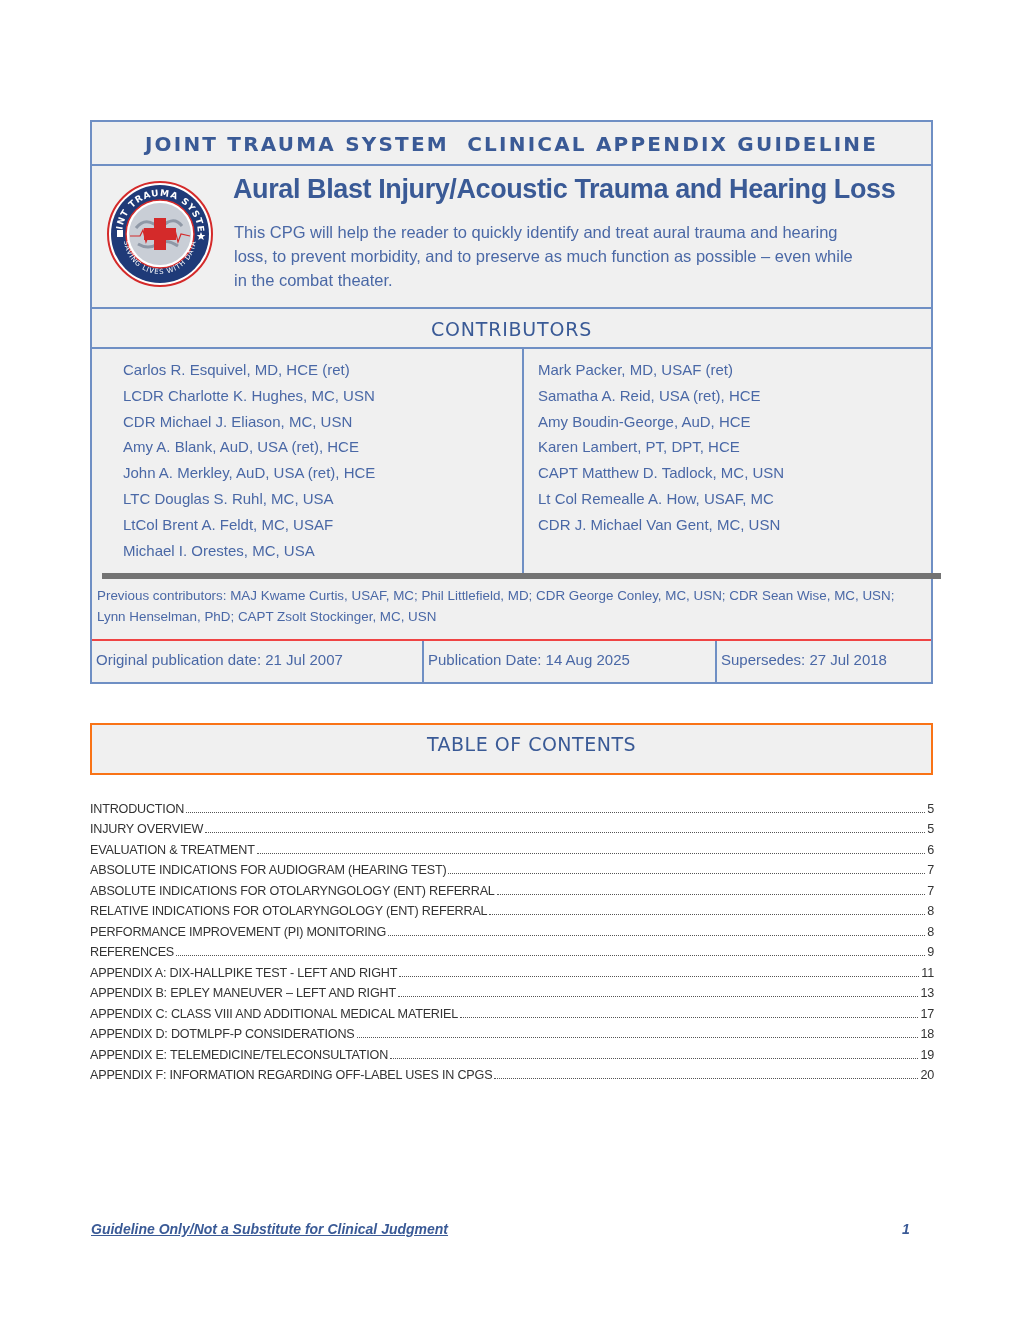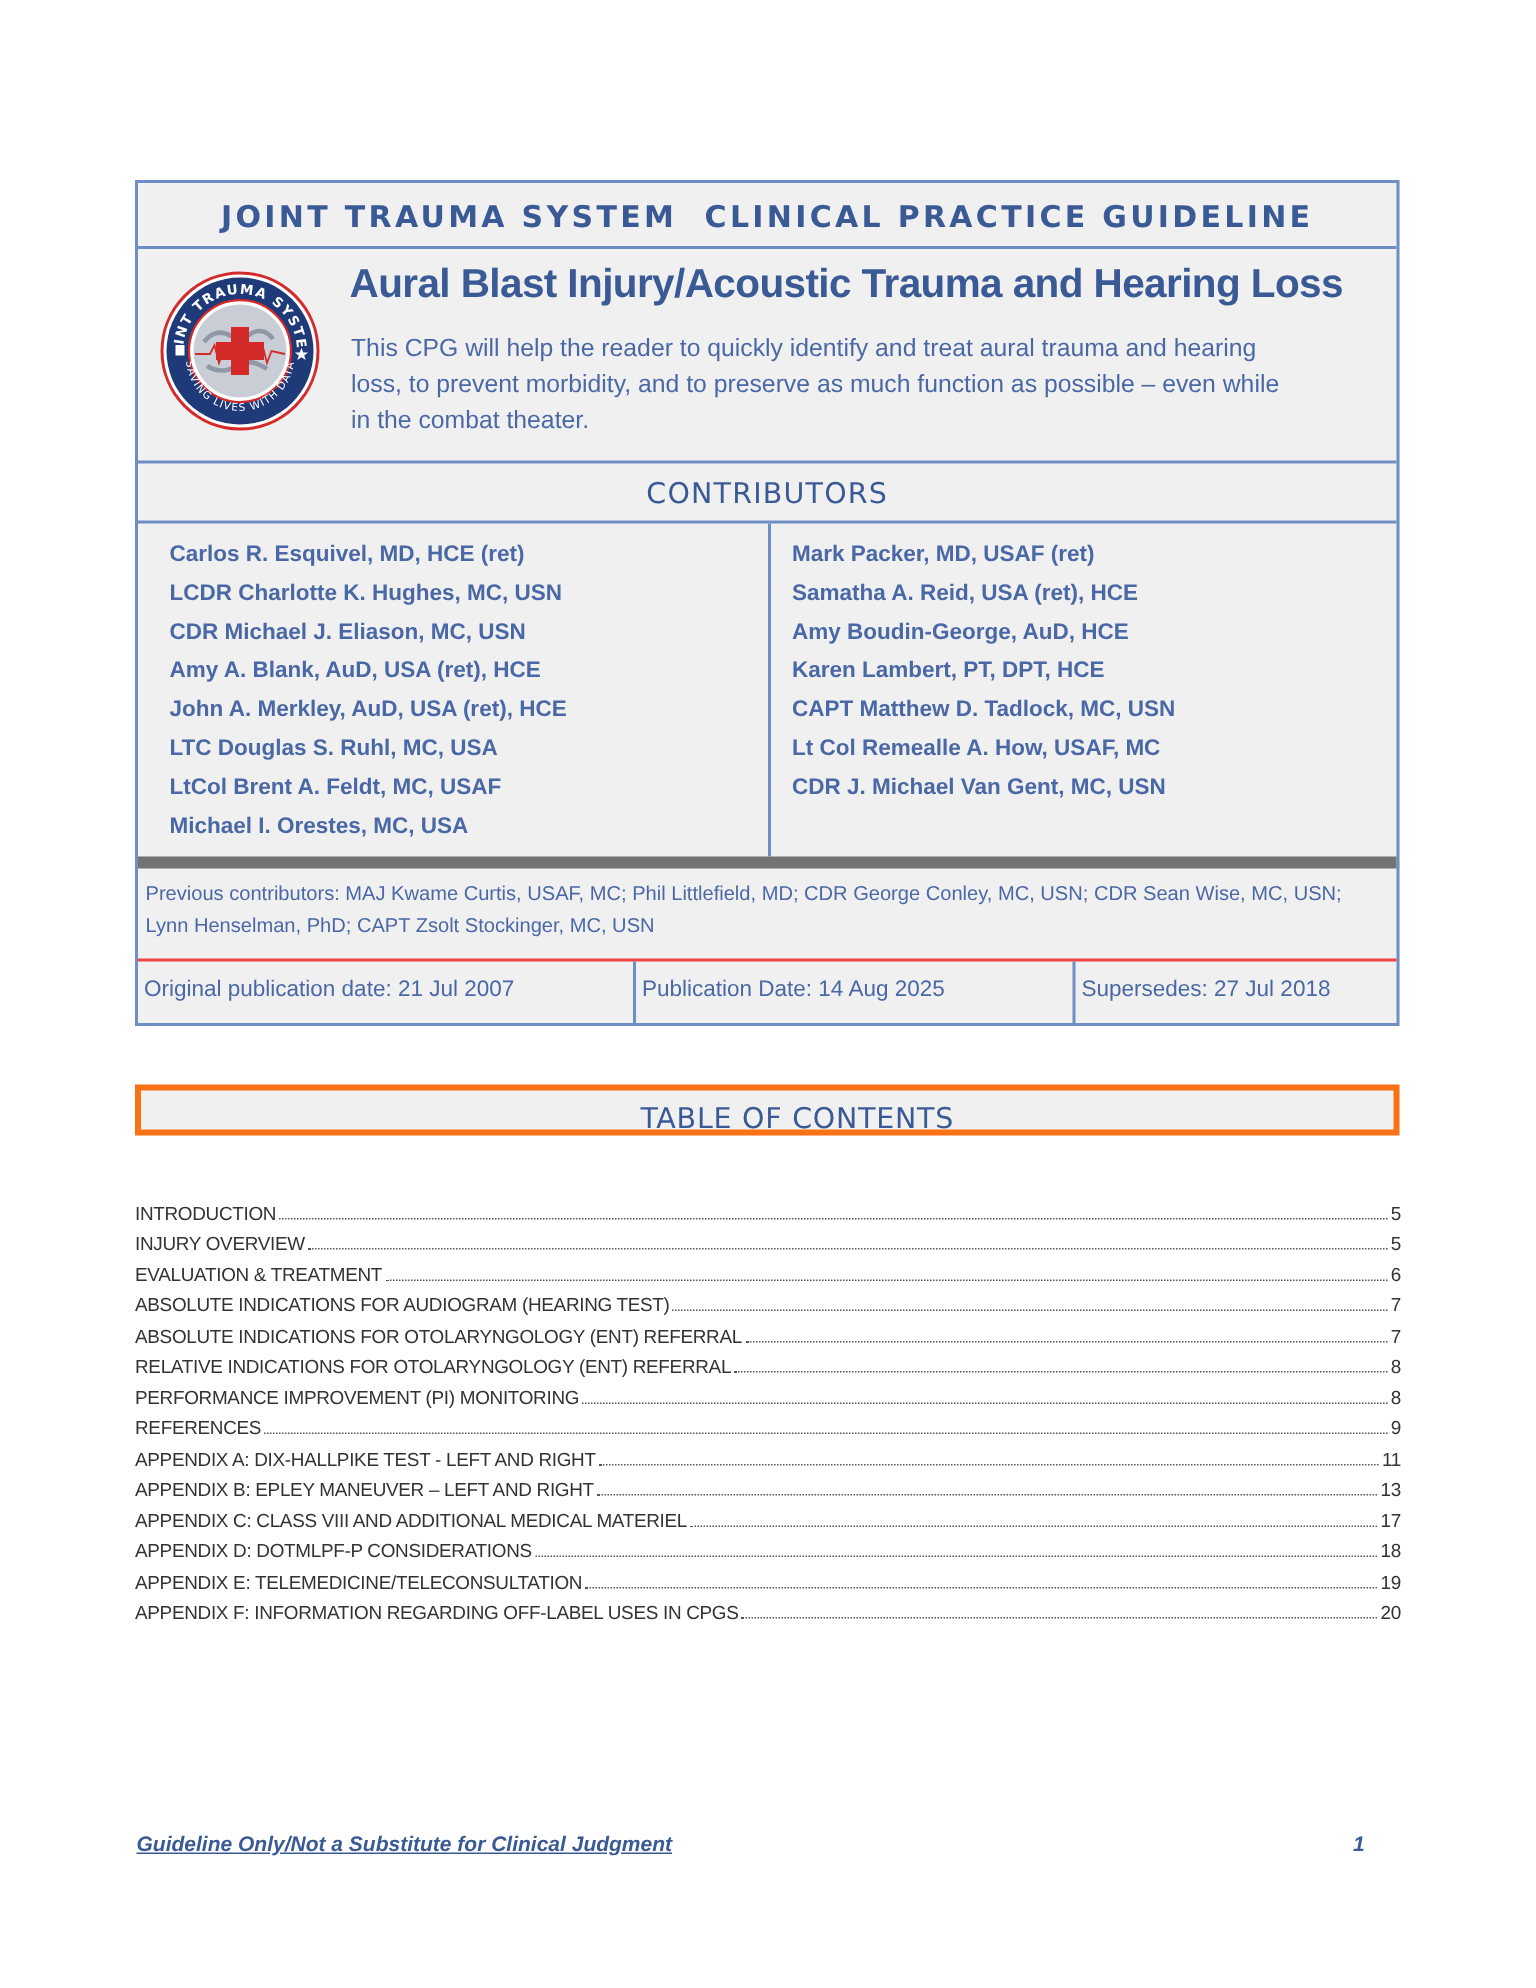--- a/index.html
+++ b/index.html
@@ -7,48 +7,48 @@
   .page { position: absolute; left: 0; top: 0; width: 1024px; height: 1325px; }
   .box { position: absolute; left: 90px; top: 120px; width: 843px; height: 564px; border: 2px solid #6f8fc4; background: #f0f0f0; box-sizing: border-box; }
   .hdr { position: absolute; left: 0; top: 0; width: 100%; height: 44px; border-bottom: 2px solid #6f8fc4; box-sizing: border-box; text-align: center; }
   .hdr-text { font-family: "DejaVu Sans", sans-serif; font-weight: bold; color: #3a5a96; font-size: 20px; letter-spacing: 2.2px; line-height: 44px; white-space: pre; }
   .intro { position: absolute; left: 0; top: 44px; width: 100%; height: 143px; border-bottom: 2px solid #6f8fc4; box-sizing: border-box; }
   .logo { position: absolute; left: 14px; top: 14px; width: 108px; height: 108px; }
   .title { position: absolute; left: 141px; top: 8px; font-size: 27px; color: #3a5a96; font-weight: bold; font-family: "Liberation Sans", sans-serif; letter-spacing: -0.4px; white-space: nowrap; }
   .desc { position: absolute; left: 142px; top: 54px; width: 630px; font-size: 16.5px; line-height: 24px; color: #4a68a6; }
   .contrib-hdr { position: absolute; left: 0; top: 187px; width: 100%; height: 40px; border-bottom: 2px solid #6f8fc4; box-sizing: border-box; text-align: center; }
   .contrib-hdr-text { font-family: "DejaVu Sans", sans-serif; color: #3a5a96; font-size: 19px; line-height: 40px; letter-spacing: 0.8px; }
-  .cols { position: absolute; left: 0; top: 227px; width: 100%; height: 230px; border-bottom: 8px solid #737373; box-sizing: border-box; font-weight: bold; }
+  .cols { position: absolute; left: 10px; top: 227px; width: 100%; height: 230px; border-bottom: 6px solid #737373; box-sizing: border-box; }
   .col-divider { position: absolute; left: 420px; top: 0; width: 2px; height: 100%; background: #6f8fc4; }
   .col { position: absolute; top: 8px; }
   .col.left { left: 21px; }
   .col.right { left: 436px; }
   .name { font-size: 15px; color: #4a68a6; line-height: 25.8px; white-space: nowrap; }
   .prev { position: absolute; left: 0; top: 457px; width: 100%; height: 62px; border-bottom: 2px solid #ef4444; box-sizing: border-box; padding: 6px 5px 0 5px; font-size: 13.4px; line-height: 21px; color: #4a68a6; }
   .dates { position: absolute; left: 0; top: 519px; width: 100%; height: 41px; }
   .date-cell { position: absolute; top: 0; height: 100%; font-size: 15px; color: #4a68a6; line-height: 38px; padding-left: 4px; box-sizing: border-box; white-space: nowrap; }
   .date-div { position: absolute; top: 0; width: 2px; height: 100%; background: #6f8fc4; }
-  .toc-hdr { position: absolute; left: 90px; top: 723px; width: 843px; height: 34px; border: 4px solid #f97316; background: #f0f0f0; box-sizing: border-box; text-align: center; padding-left: 40px; }
+  .toc-hdr { position: absolute; left: 90px; top: 723px; width: 843px; height: 52px; border: 2px solid #f97316; background: #f0f0f0; box-sizing: border-box; text-align: center; padding-left: 40px; }
   .toc-hdr-text { font-family: "DejaVu Sans", sans-serif; color: #3a5a96; font-size: 19px; line-height: 38px; letter-spacing: 0.5px; }
   .toc { position: absolute; left: 90px; top: 795px; width: 844px; }
   .toc-row { display: flex; align-items: flex-end; height: 20.5px; font-size: 12.6px; color: #333333; font-family: "Liberation Sans", sans-serif; letter-spacing: -0.2px; }
   .toc-label { white-space: nowrap; }
   .toc-dots { flex: 1; border-bottom: 1.5px dotted #555555; margin: 0 2px 3px 2px; height: 1px; }
   .toc-page { white-space: nowrap; }
   .footer-left { position: absolute; left: 91px; top: 1221px; font-size: 14px; font-style: italic; font-weight: bold; color: #3a5a96; text-decoration: underline; }
   .footer-right { position: absolute; left: 902px; top: 1221px; font-size: 14px; font-style: italic; font-weight: bold; color: #3a5a96; }
 </style>
 </head>
 <body>
 
 <div class="page">
 
   <div class="box">
     <div class="hdr">
-      <span class="hdr-text">JOINT TRAUMA SYSTEM  CLINICAL PRACTICE GUIDELINE</span>
+      <span class="hdr-text">JOINT TRAUMA SYSTEM  CLINICAL APPENDIX GUIDELINE</span>
     </div>
 
     <div class="intro">
       <svg class="logo" viewBox="0 0 108 108">
         <circle cx="54" cy="54" r="52" fill="#ffffff" stroke="#d42a2a" stroke-width="2"></circle>
         <circle cx="54" cy="54" r="49" fill="#1f3a78"></circle>
         <circle cx="54" cy="54" r="34" fill="#ffffff" stroke="#d42a2a" stroke-width="1.5"></circle>
         <circle cx="54" cy="54" r="31" fill="#c9ced6"></circle>
         <path d="M30 48 q8 -10 18 -4 q6 4 14 -2 q8 -4 14 4" fill="none" stroke="#8f98a6" stroke-width="3"></path>
         <path d="M32 64 q10 6 20 0 q8 -6 20 2" fill="none" stroke="#8f98a6" stroke-width="3"></path>

